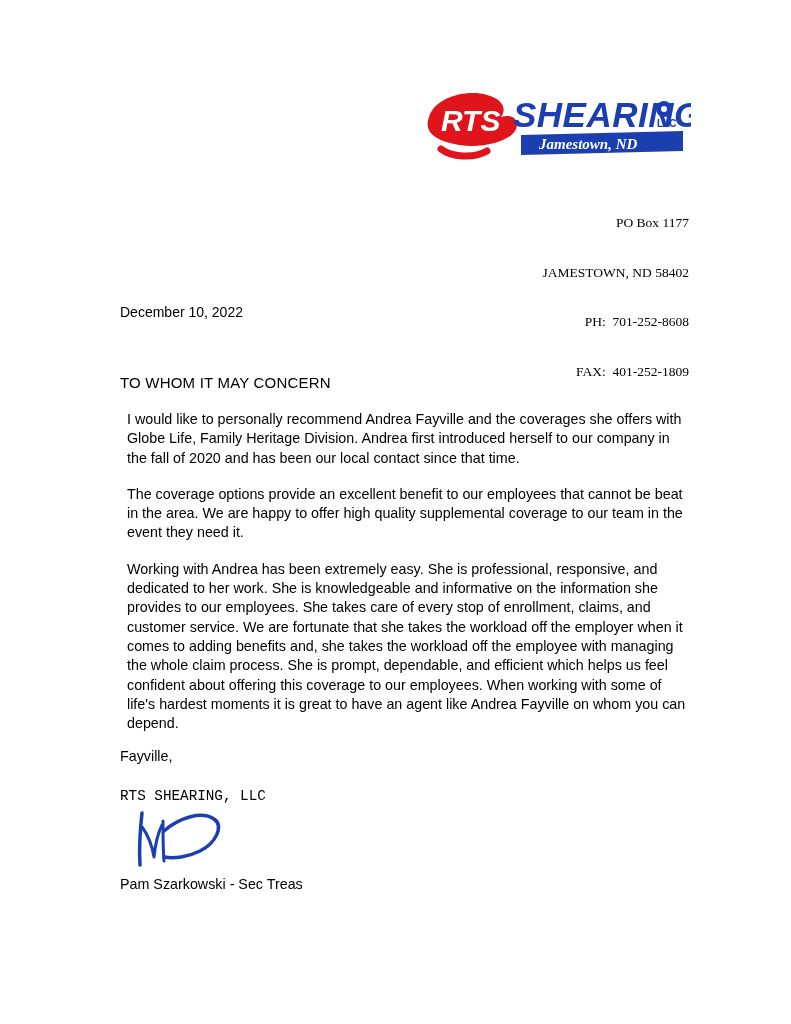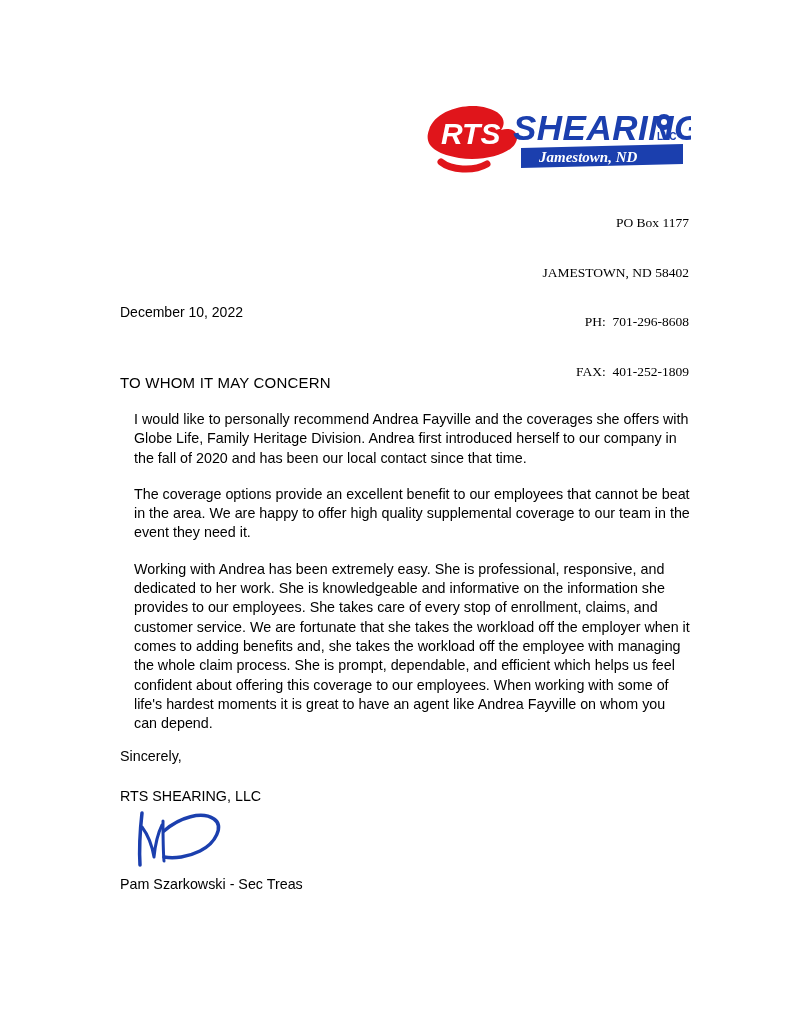--- a/index.html
+++ b/index.html
@@ -19,21 +19,21 @@
   .page {
     position: relative;
     width: 791px;
     height: 1024px;
     background: #ffffff;
   }
 
   
   .letterhead {
     position: absolute;
-    top: 100px;
+    top: 87px;
     right: 100px;
     width: 270px;
     height: 78px;
     text-align: right;
   }
 
   .logo-wrap {
     position: relative;
     width: 270px;
     height: 78px;
@@ -81,37 +81,38 @@
   .body-text {
     position: absolute;
     top: 410px;
     left: 120px;
     width: 570px;
     font-size: 14.3px;
     line-height: 19.3px;
   }
 
   .body-text p {
-    margin: 0 0 17px 14px;
+    margin: 0 0 17px 7px;
   }
 
   .closing {
     position: absolute;
     top: 747px;
     left: 120px;
     font-size: 14.3px;
     line-height: 19.3px;
   }
 
   .company-name {
     position: absolute;
     top: 787px;
     left: 120px;
     font-size: 14.3px;
     line-height: 19.3px;
+    font-family: Liberation Mono, monospace;
   }
 
   .signature {
     position: absolute;
     top: 805px;
     left: 130px;
     width: 130px;
     height: 75px;
   }
 
@@ -148,35 +149,35 @@
           <path d="M100 48 L262 44 L262 64 L100 68 Z" fill="#1B3FAE"></path>
           <text x="118" y="62" font-family="Liberation Serif, serif" font-size="15" font-weight="bold" font-style="italic" fill="#ffffff">Jamestown, ND</text>
         </g>
       </svg>
     </div>
   </div>
 
   <div class="address-block">
     <span class="address-line">PO Box 1177</span>
     <span class="address-line">JAMESTOWN, ND 58402</span>
-    <span class="address-line">PH:  701-296-8608</span>
+    <span class="address-line">PH:  701-252-8608</span>
     <span class="address-line">FAX:  401-252-1809</span>
   </div>
 
   <div class="letter-date">December 10, 2022</div>
 
   <div class="salutation">TO WHOM IT MAY CONCERN</div>
 
   <div class="body-text">
     <p>I would like to personally recommend Andrea Fayville and the coverages she offers with Globe Life, Family Heritage Division.  Andrea first introduced herself to our company  in the fall of 2020 and has been our local contact since that time.</p>
     <p>The coverage options provide an excellent benefit to our employees that cannot be beat in the area.  We are happy to offer high quality supplemental coverage to our team in the event they need it.</p>
     <p>Working with Andrea has been extremely easy.  She is professional, responsive, and dedicated to her work.  She is knowledgeable and informative on the information she provides to our employees.  She takes care of every stop of enrollment, claims, and customer service.  We are fortunate that she takes the workload off the employer when it comes to adding benefits and, she takes the workload off the employee with managing the whole claim process.  She is prompt, dependable, and efficient which helps us feel confident about offering this coverage to our employees.  When working with some of life's hardest moments it is great to have an agent like Andrea Fayville on whom you can depend.</p>
   </div>
 
-  <div class="closing">Sincerely,</div>
+  <div class="closing">Fayville,</div>
   <div class="company-name">RTS SHEARING, LLC</div>
 
   <div class="signature">
     <svg viewBox="0 0 130 75" xmlns="http://www.w3.org/2000/svg" width="130" height="75">
       <g fill="none" stroke="#1B3FAE" stroke-linecap="round" stroke-linejoin="round">
         <path d="M12 8 C 10 26, 9 44, 10 60" stroke-width="3.5"></path>
         <path d="M12 22 C 18 30, 22 40, 24 52 C 25 42, 27 30, 32 20" stroke-width="3"></path>
         <path d="M33 16 C 33 30, 33 44, 34 56" stroke-width="3"></path>
         <path d="M34 26 C 50 12, 72 6, 84 14 C 94 21, 86 38, 70 46 C 58 52, 44 54, 34 52" stroke-width="3.5"></path>
       </g>

